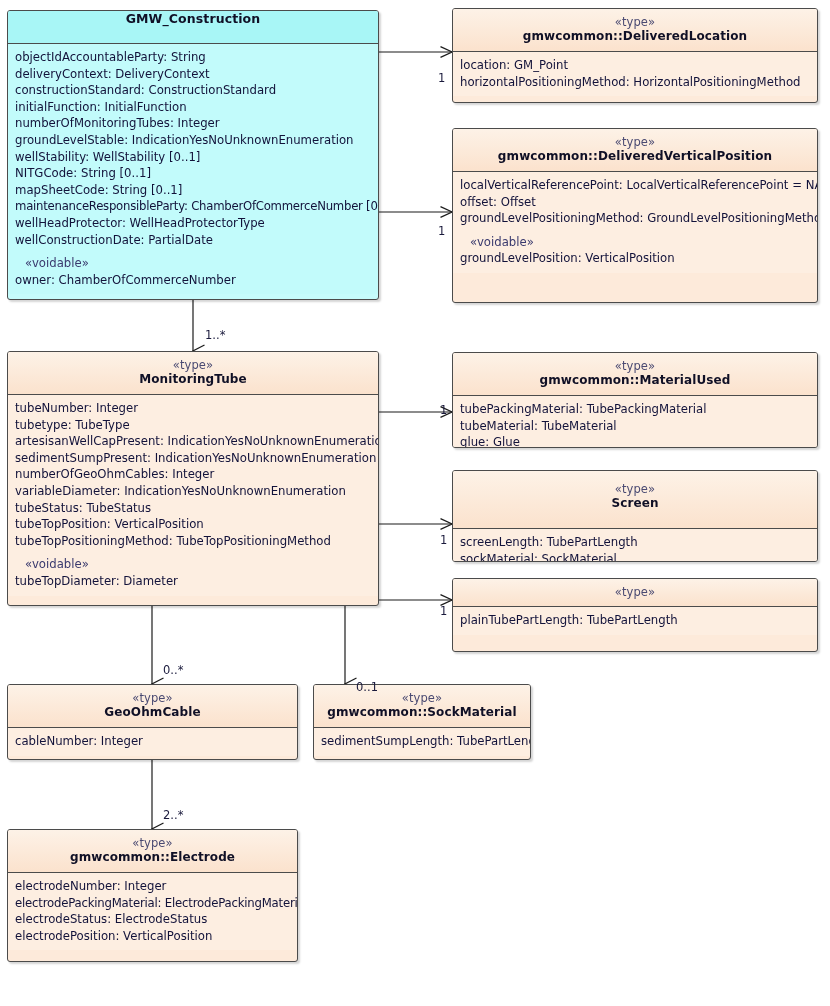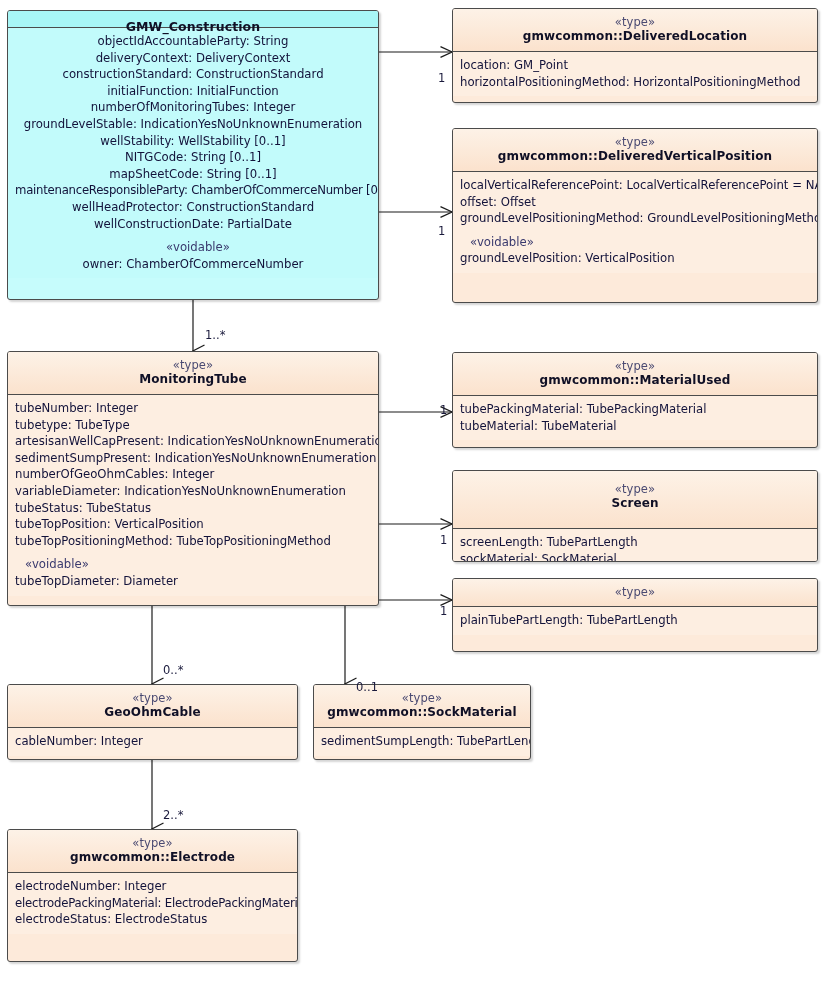--- a/index.html
+++ b/index.html
@@ -61,21 +61,21 @@
   .uml.peach .head{
     background:linear-gradient(to bottom,#fdf2e7 0%,#fbe2cd 100%);
   }
   .uml.peach .body{background:#fdeeE1;}
 
   
   .uml.cyan{background:#c6fcfc;}
   .uml.cyan .head{
     background:#a8f6f6;
   }
-  .uml.cyan .body{background:#c2fbfb;text-align:center;}
+  .uml.cyan .body{background:#c2fbfb;}
   .uml.cyan .cname{font-size:12.5px;}
 
   
   .mult{
     position:absolute;
     font-size:11.5px;
     color:#1a1a3c;
     line-height:13px;
     white-space:nowrap;
     z-index:7;
@@ -122,35 +122,35 @@
   <div class="mult" style="left:438px;top:225px;">1</div>
   <div class="mult" style="left:205px;top:329px;">1..*</div>
   <div class="mult" style="left:440px;top:404px;">1</div>
   <div class="mult" style="left:440px;top:534px;">1</div>
   <div class="mult" style="left:440px;top:605px;">1</div>
   <div class="mult" style="left:163px;top:664px;">0..*</div>
   <div class="mult" style="left:356px;top:681px;">0..1</div>
   <div class="mult" style="left:163px;top:809px;">2..*</div>
 
   <div class="uml cyan" style="left:7px;top:10px;width:372px;height:290px;">
-    <div class="head" style="height:17px;padding-top:8px;">
+    <div class="head" style="height:33px;padding-top:0;">
       <div class="cname">GMW_Construction</div>
     </div>
     <div class="body">
       <div class="attr">objectIdAccountableParty: String</div>
       <div class="attr">deliveryContext: DeliveryContext</div>
       <div class="attr">constructionStandard: ConstructionStandard</div>
       <div class="attr">initialFunction: InitialFunction</div>
       <div class="attr">numberOfMonitoringTubes: Integer</div>
       <div class="attr">groundLevelStable: IndicationYesNoUnknownEnumeration</div>
       <div class="attr">wellStability: WellStability [0..1]</div>
       <div class="attr">NITGCode: String [0..1]</div>
       <div class="attr">mapSheetCode: String [0..1]</div>
       <div class="attr" style="letter-spacing:-.25px;">maintenanceResponsibleParty: ChamberOfCommerceNumber [0.1]</div>
-      <div class="attr">wellHeadProtector: ConstructionStandard</div>
+      <div class="attr">wellHeadProtector: WellHeadProtectorType</div>
       <div class="attr">wellConstructionDate: PartialDate</div>
       <div class="attr void">«voidable»</div>
       <div class="attr">owner: ChamberOfCommerceNumber</div>
     </div>
   </div>
 
   <div class="uml peach" style="left:452px;top:8px;width:366px;height:95px;">
     <div class="head">
       <div class="stereo">«type»</div>
       <div class="cname">gmwcommon::DeliveredLocation</div>
@@ -196,20 +196,21 @@
   </div>
 
   <div class="uml peach" style="left:452px;top:352px;width:366px;height:96px;">
     <div class="head">
       <div class="stereo">«type»</div>
       <div class="cname">gmwcommon::MaterialUsed</div>
     </div>
     <div class="body">
       <div class="attr">tubePackingMaterial: TubePackingMaterial</div>
       <div class="attr">tubeMaterial: TubeMaterial</div>
+      <div class="attr">glue: Glue</div>
     </div>
   </div>
 
   <div class="uml peach" style="left:452px;top:470px;width:366px;height:92px;">
     <div class="head" style="height:58px;padding-top:11px;">
       <div class="stereo">«type»</div>
       <div class="cname">Screen</div>
     </div>
     <div class="body">
       <div class="attr">screenLength: TubePartLength</div>
@@ -248,16 +249,17 @@
 
   <div class="uml peach" style="left:7px;top:829px;width:291px;height:133px;">
     <div class="head">
       <div class="stereo">«type»</div>
       <div class="cname">gmwcommon::Electrode</div>
     </div>
     <div class="body">
       <div class="attr">electrodeNumber: Integer</div>
       <div class="attr" style="letter-spacing:-.2px;">electrodePackingMaterial: ElectrodePackingMaterial</div>
       <div class="attr">electrodeStatus: ElectrodeStatus</div>
+      <div class="attr">electrodePosition: VerticalPosition</div>
     </div>
   </div>
 
 </div>
 
 </body></html>

